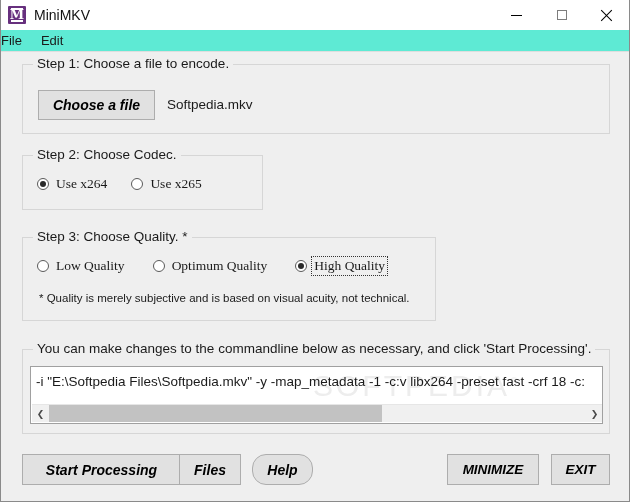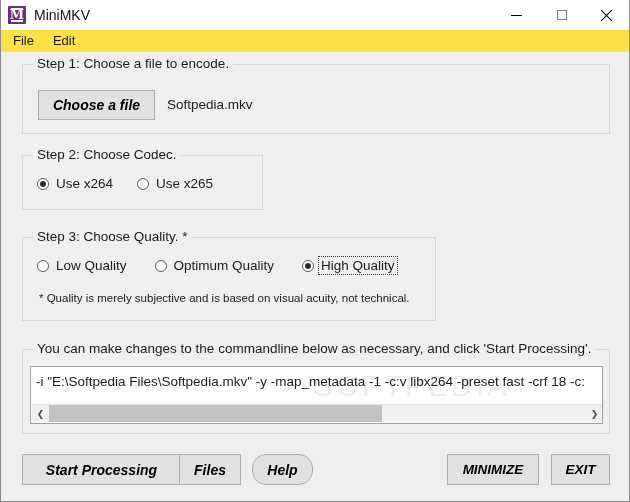--- a/index.html
+++ b/index.html
@@ -111,24 +111,24 @@
     left: -1px; top: 6px;
     width: 15px; height: 1px;
     background: #000;
   }
   .ico-close::before { transform: rotate(45deg); }
   .ico-close::after  { transform: rotate(-45deg); }
 
   
   .menubar {
     height: 21px;
-    background: #fde047;
+    background: #5eead4;
     display: flex;
     align-items: flex-end;
-    padding-left: 12px;
+    padding-left: 0;
     border-bottom: 1px solid #dedede;
   }
   .menu-item {
     padding: 0 9px 0 0;
     margin-right: 10px;
     font-size: 13px;
     color: #1a1a1a;
     line-height: 21px;
   }
 
@@ -188,20 +188,21 @@
     left: 144px; top: 32px;
     font-size: 13.5px;
     color: #1a1a1a;
   }
 
   
   .radio-row {
     position: absolute;
     display: flex;
     align-items: center;
+    font-family: Liberation Serif, serif;
   }
   .radio {
     display: flex;
     align-items: center;
     margin-right: 22px;
     white-space: nowrap;
   }
   .radio-mark {
     width: 12px;
     height: 12px;

